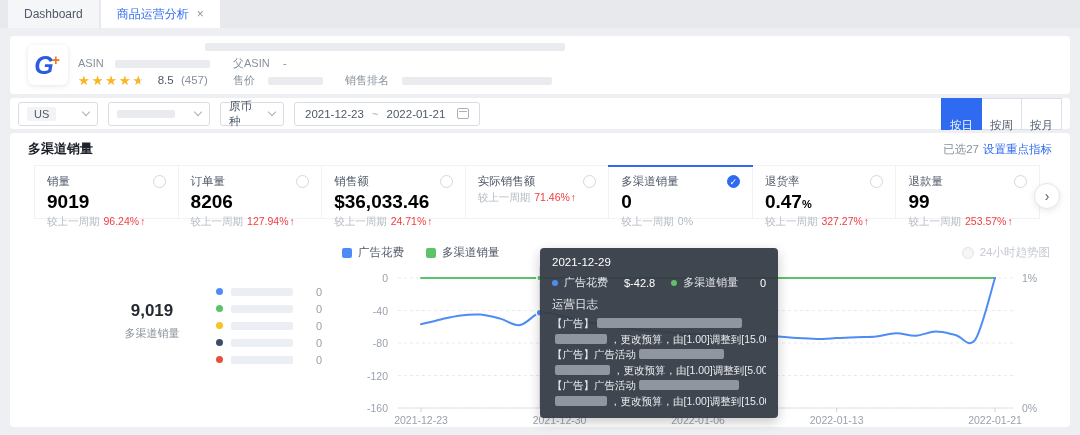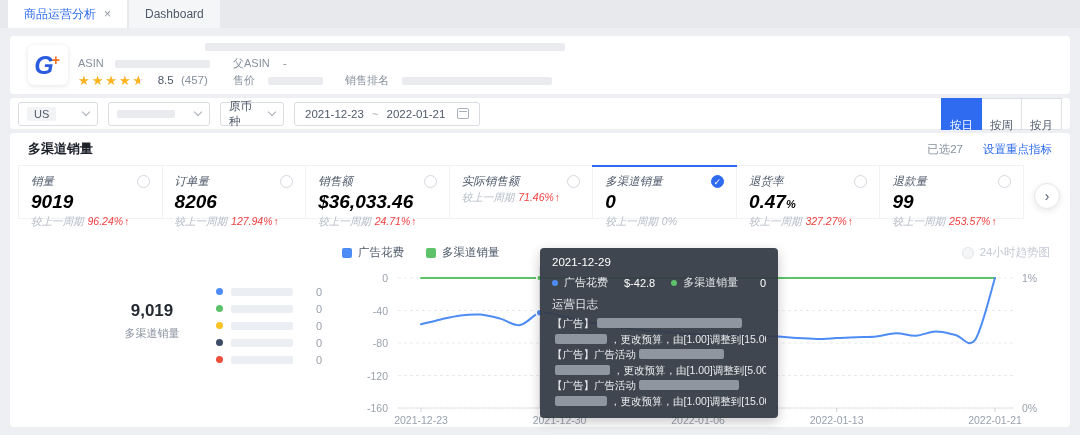--- a/index.html
+++ b/index.html
@@ -40,25 +40,25 @@
   .cal-icon { width:12px; height:11px; border:1.2px solid #aab0ba; border-radius:2px; position:relative; margin-left:4px; }
   .cal-icon:before { content:""; position:absolute; left:1px; right:1px; top:2px; height:1.2px; background:#aab0ba; }
   .gran-group { margin-left:auto; display:flex; }
   .gran-btn { min-width:38px; height:25px; line-height:23px; text-align:center; border:1px solid #dcdfe5; background:#fff; color:#4e5969; font-size:11.5px; padding:15px 8px; margin-left:-1px; }
   .gran-btn.active { background:#2e6bf0; border-color:#2e6bf0; color:#fff; position:relative; z-index:1; }
 
   
   .main-card { top:133px; height:294px; }
   .section-head { position:absolute; top:0; left:0; right:0; height:32px; display:flex; align-items:center; padding:0 18px; }
   .section-title { font-size:13px; font-weight:700; color:#1d2129; }
-  .head-right { margin-left:auto; display:flex; align-items:center; gap:20px; }
+  .head-right { margin-left:auto; display:flex; align-items:center; gap:4px; }
   .sel-count { font-size:11.5px; color:#86909c; }
   .set-link { font-size:11.5px; color:#2e6bf0; cursor:pointer; }
 
-  .cards-row { position:absolute; top:32px; left:8px; width:1006px; height:54px; display:flex; border-top:1px solid #f1f2f5; border-bottom:1px solid #f1f2f5;font-style:italic; }
+  .cards-row { position:absolute; top:32px; left:24px; width:1006px; height:54px; display:flex; border-top:1px solid #f1f2f5; border-bottom:1px solid #f1f2f5; }
   .metric-card { flex:1; padding:8px 12px 6px; border-right:1px solid #f1f2f5; position:relative; background:#fff; }
   .metric-card:first-child { border-left:1px solid #f1f2f5; }
   .metric-card.selected:before { content:""; position:absolute; top:-1px; left:-1px; right:-1px; height:2px; background:#2e6bf0; }
   .mc-head { display:flex; justify-content:space-between; align-items:center; }
   .mc-label { font-size:11.5px; color:#4e5969; }
   .mc-radio { width:13px; height:13px; border:1px solid #d4d7dd; border-radius:50%; flex:none; }
   .mc-radio.checked { background:#2e6bf0; border-color:#2e6bf0; color:#fff; font-size:9px; line-height:13px; text-align:center; }
   .mc-value { font-size:19px; font-weight:700; color:#000000; margin-top:2px; white-space:nowrap; }
   .mc-value .suffix { font-size:11px; }
   .mc-change { margin-top:2px; font-size:10.5px; color:#b4bac4; white-space:nowrap; }
@@ -98,22 +98,22 @@
   .tt-dot2 { margin-left:16px; }
   .tt-val2 { margin-left:auto; }
   .tt-logtitle { font-size:11.5px; color:#e8ebef; margin-bottom:4px; }
   .log-line { font-size:10.5px; color:#e8ebef; line-height:15.5px; white-space:nowrap; overflow:hidden; }
   .log-bar { display:inline-block; height:10px; background:#8f96a0; border-radius:2px; vertical-align:-1px; margin:0 3px; }
 </style>
 </head>
 <body>
 
 <div class="tabbar">
+  <div class="tab"><span>Dashboard</span></div>
   <div class="tab active"><span>商品运营分析</span><span class="close">×</span></div>
-  <div class="tab"><span>Dashboard</span></div>
 </div>
 
 <div class="card header-card">
   <div class="logo"><span class="g">G</span><span class="plus">+</span></div>
   <div class="title-redact"></div>
   <div class="ph-row" style="left:68px; top:20px;">
     <span class="ph-label">ASIN</span>
     <span class="redact" style="width:95px; margin-left:8px;"></span>
   </div>
   <div class="ph-row" style="left:68px; top:37px;">

